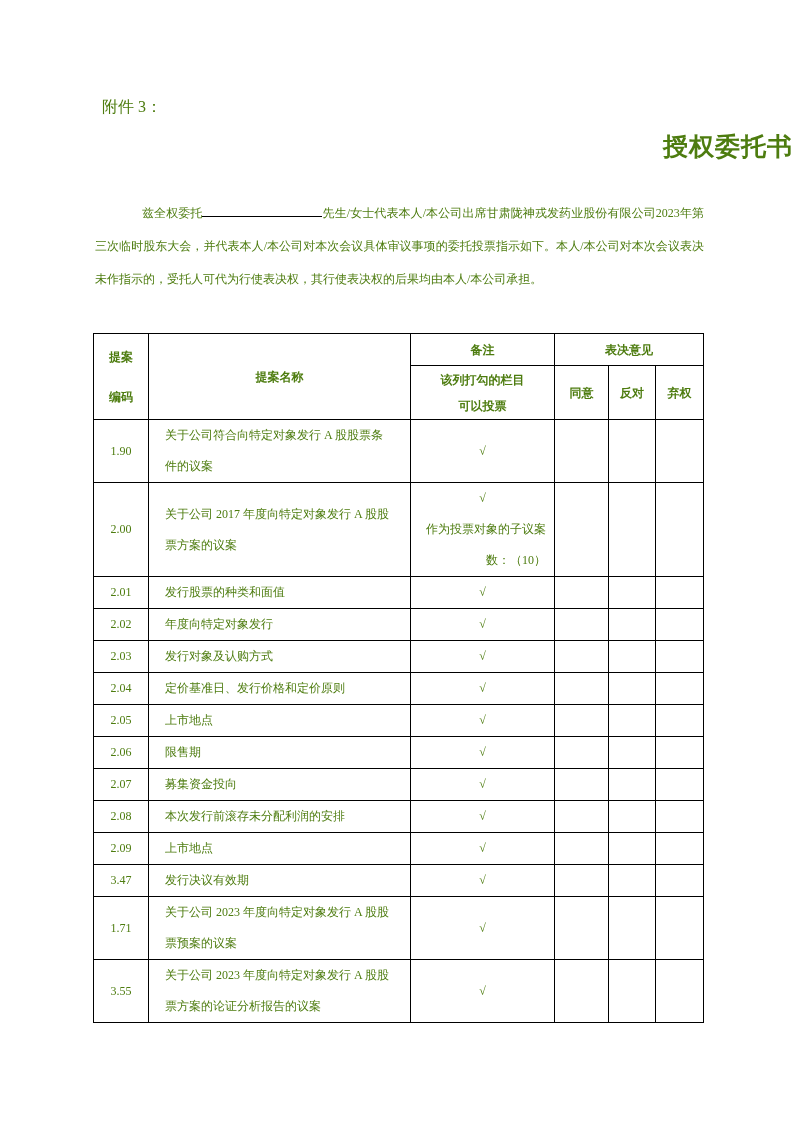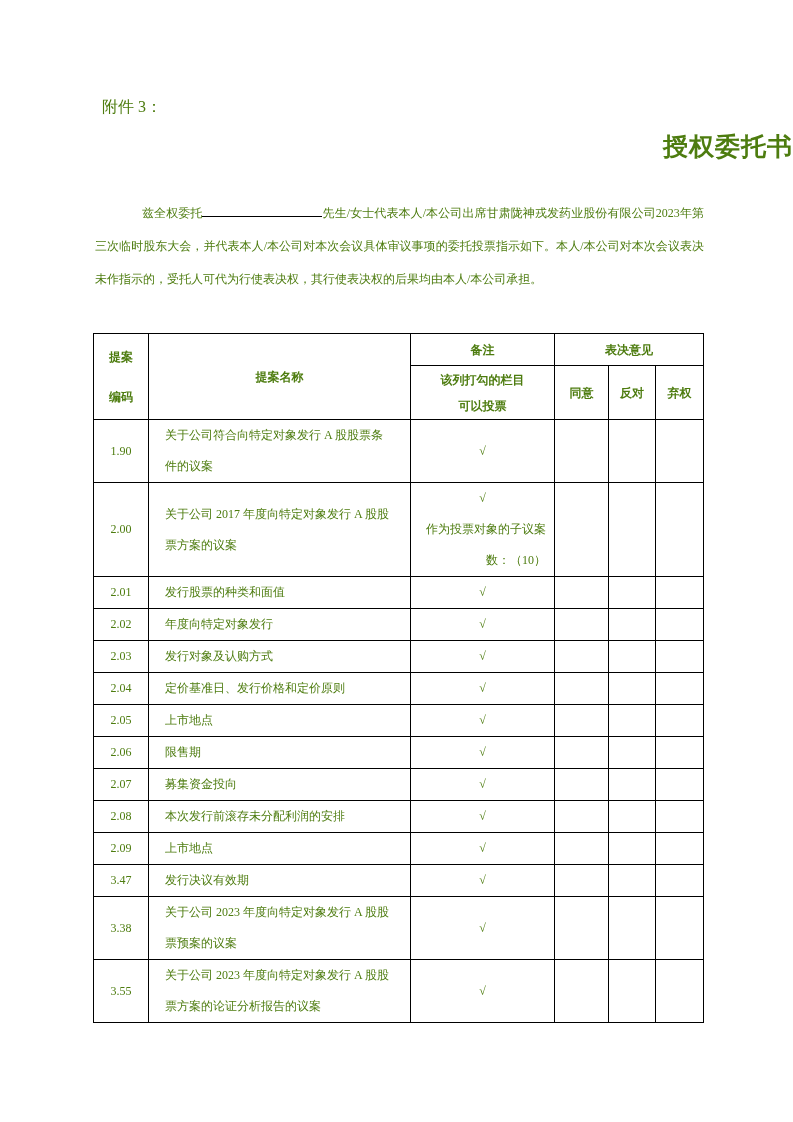--- a/index.html
+++ b/index.html
@@ -249,21 +249,21 @@
     <td class="cell-name">发行决议有效期</td>
     <td class="cell-remark">
       <div class="check">√</div>
 
     </td>
     <td></td>
     <td></td>
     <td></td>
   </tr>
         <tr>
-    <td>3.38</td>
+    <td>1.71</td>
     <td class="cell-name">关于公司 2023 年度向特定对象发行 A 股股票预案的议案</td>
     <td class="cell-remark">
       <div class="check">√</div>
 
     </td>
     <td></td>
     <td></td>
     <td></td>
   </tr>
         <tr>

